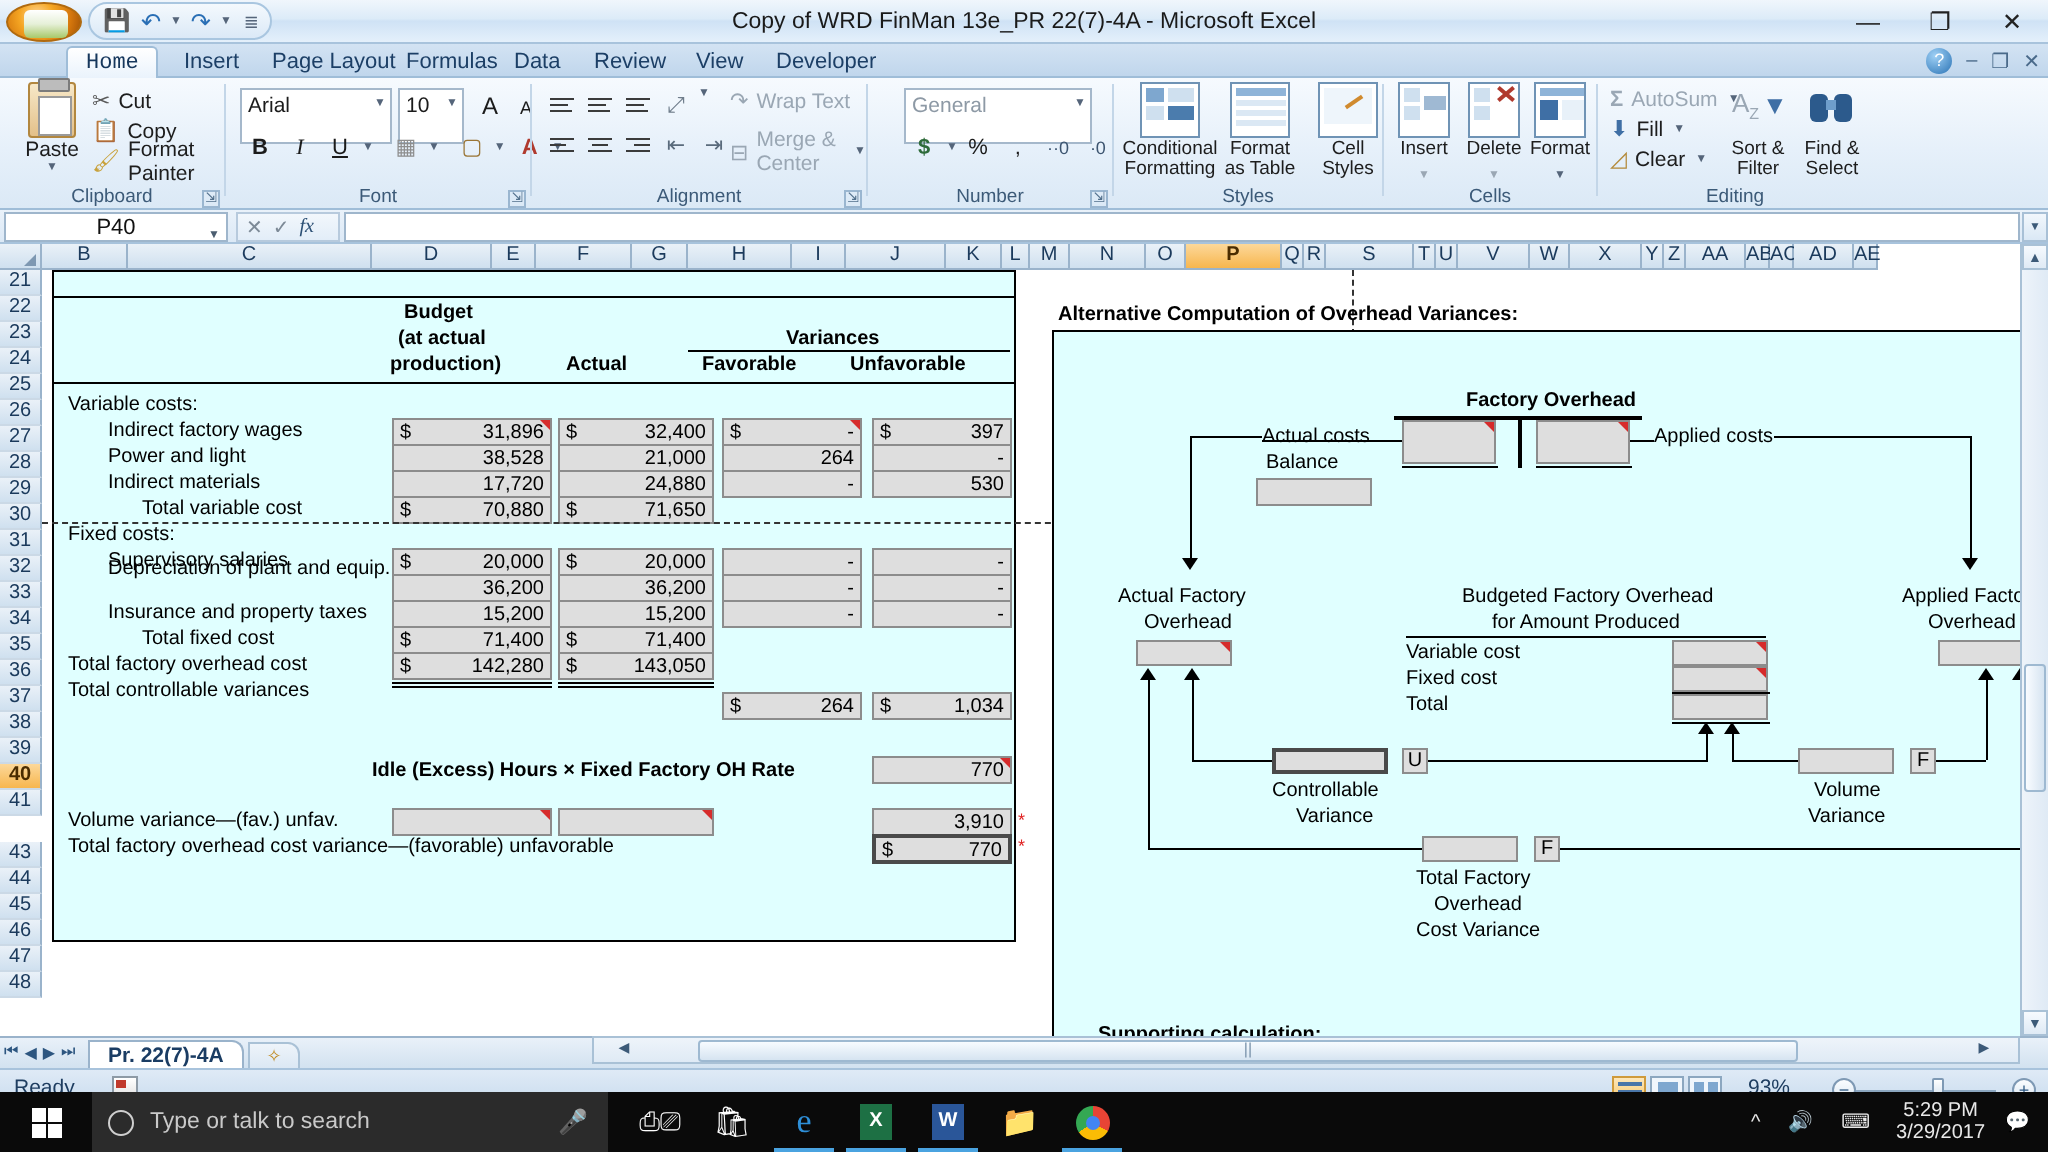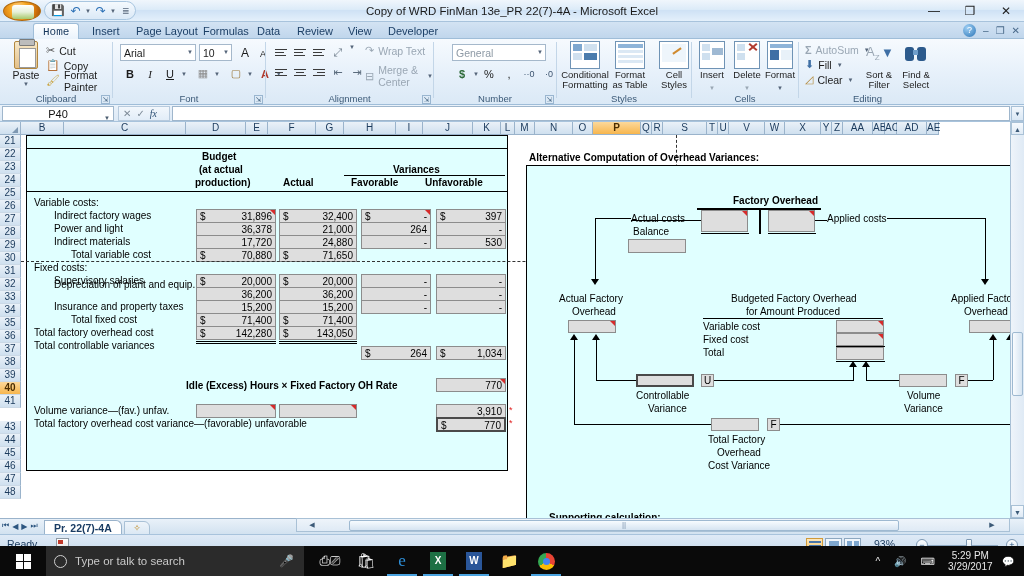--- a/index.html
+++ b/index.html
@@ -94,21 +94,21 @@
   }
   .paste-icon:before{content:"";position:absolute;left:4px;top:-3px;width:14px;height:5px;background:#bcbcbc;border:1px solid #7b7b7b;border-radius:1px;}
   .paste-icon:after{content:"";position:absolute;left:4px;top:6px;width:15px;height:18px;background:#fff;border:1px solid #9a9a9a;}
   .mini-row{ display:flex; align-items:center; gap:4px; height:15px; }
   .mini-row .btn-lbl{ font-size:10.5px; }
 
   .scissors{ color:#5a5a5a; font-size:11px; }
 
   
   .fbox{
-    background:#fff; border:1px solid #a5b8cb; height:17px; line-height:16px;
+    background:#fff; border:1px solid #a5b8cb; height:28px; line-height:16px;
     font-size:10.5px; padding-left:3px; color:#1b1b1b; position:relative;
   }
   .sqbtn{
     width:20px;height:19px; border:1px solid transparent; display:flex;
     align-items:center; justify-content:center; font-size:11px; color:#1b1b1b;
   }
   .sqbtn.bold{ font-weight:bold; }
   .sqbtn.ital{ font-style:italic; font-family:"Liberation Serif",serif; }
   .sqbtn.und{ text-decoration:underline; }
   .splitcaret{ font-size:6px; color:#55657a; margin-left:1px; }
@@ -653,21 +653,21 @@
         <span class="d">$</span>
         <span class="v">-</span>
       </div>
       <div class="cellbox" style="left:415px;top:74px;width:70px;height:14px;line-height:13px;">
         <span class="d">$</span>
         <span class="v">397</span>
       </div>
 
       <div class="lbl" style="left:33px;top:88px;">Power and light</div>
       <div class="cellbox" style="left:175px;top:87px;width:80px;height:14px;line-height:13px;">
-          <span class="v">36,378</span>
+          <span class="v">38,528</span>
         </div>
       <div class="cellbox" style="left:258px;top:87px;width:78px;height:14px;line-height:13px;">
           <span class="v">21,000</span>
         </div>
       <div class="cellbox" style="left:340px;top:87px;width:70px;height:14px;line-height:13px;">
           <span class="v">264</span>
         </div>
       <div class="cellbox" style="left:415px;top:87px;width:70px;height:14px;line-height:13px;">
           <span class="v">-</span>
         </div>

